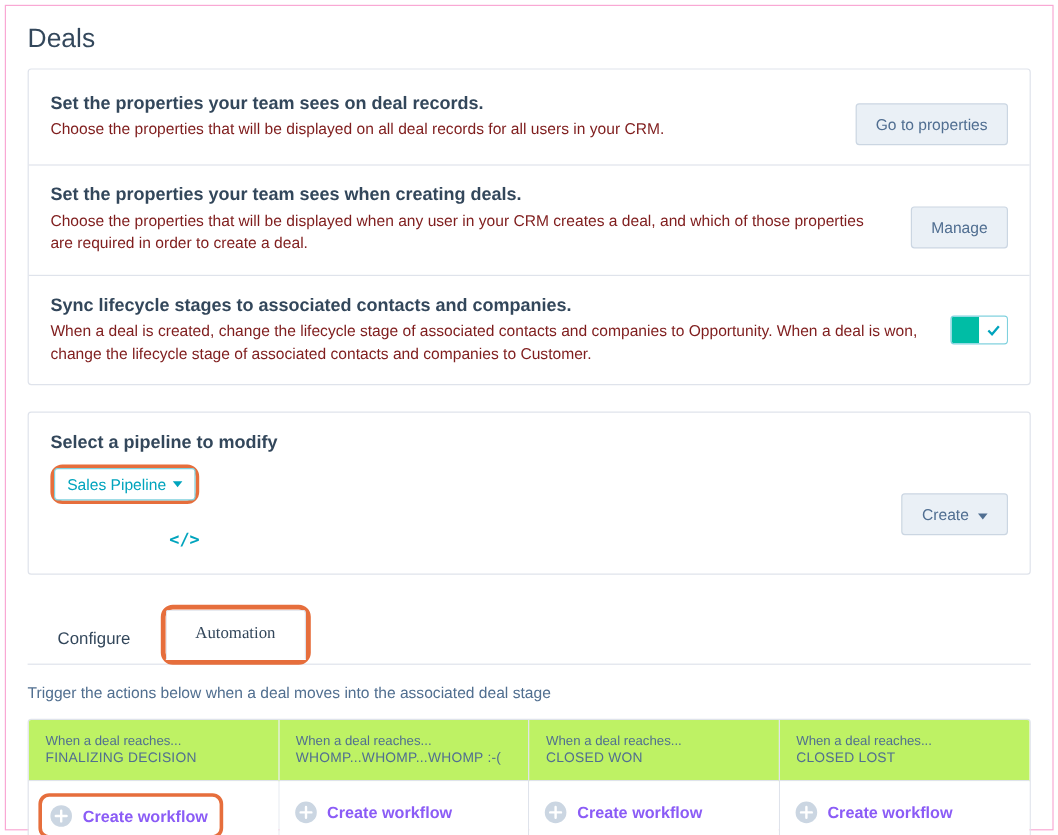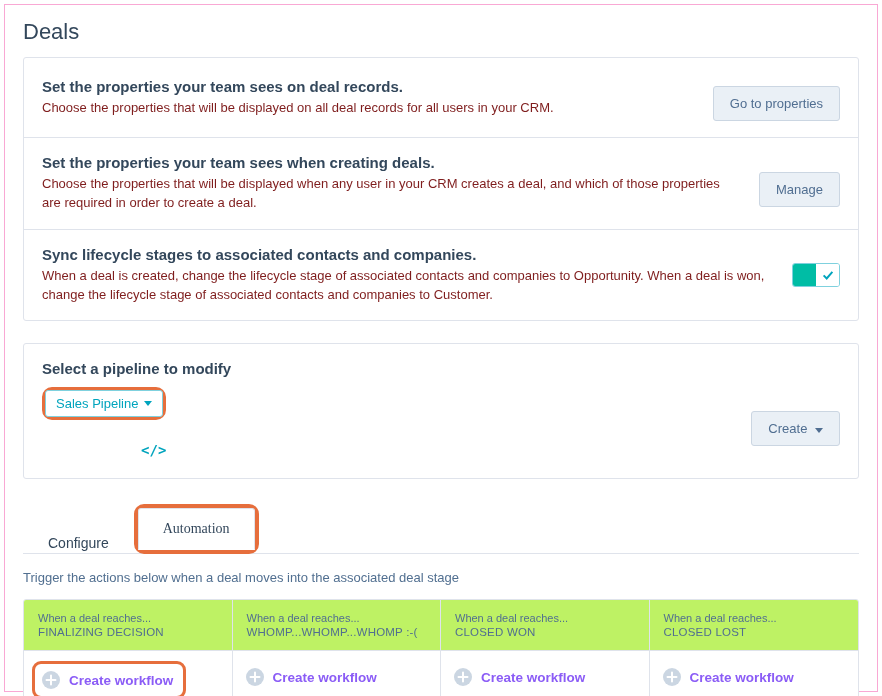--- a/index.html
+++ b/index.html
@@ -148,21 +148,21 @@
     margin-bottom: 16px;
   }
   .tab {
     padding: 14px 24px;
     font-size: 14px;
     color: #33475b;
     cursor: pointer;
     border: 1px solid transparent;
     border-bottom: none;
     position: relative;
-    top: 12px;
+    top: 1px;
   }
   .tab.active {
     border: 1px solid #dfe3eb;
     border-bottom: 1px solid #fff;
     border-radius: 3px 3px 0 0;
     background: #fff;
   }
   .hlbox-tab {
     border: 4px solid #e66e3c;
     border-radius: 10px;

